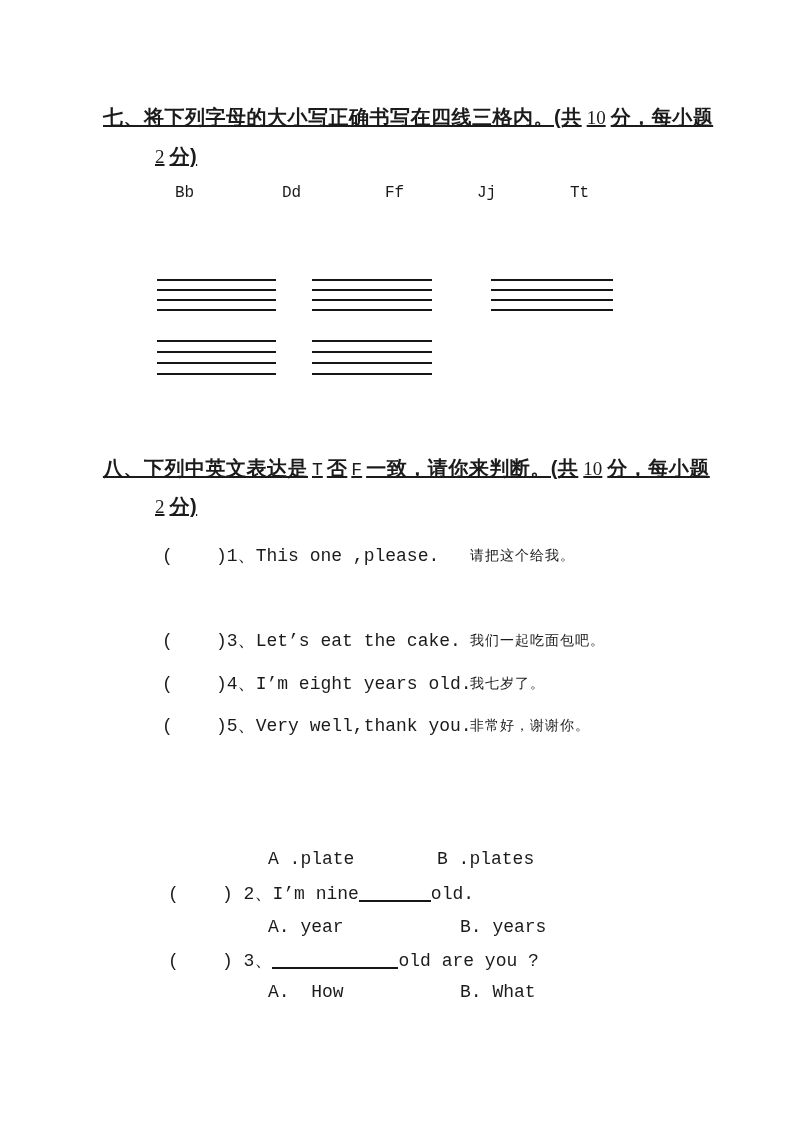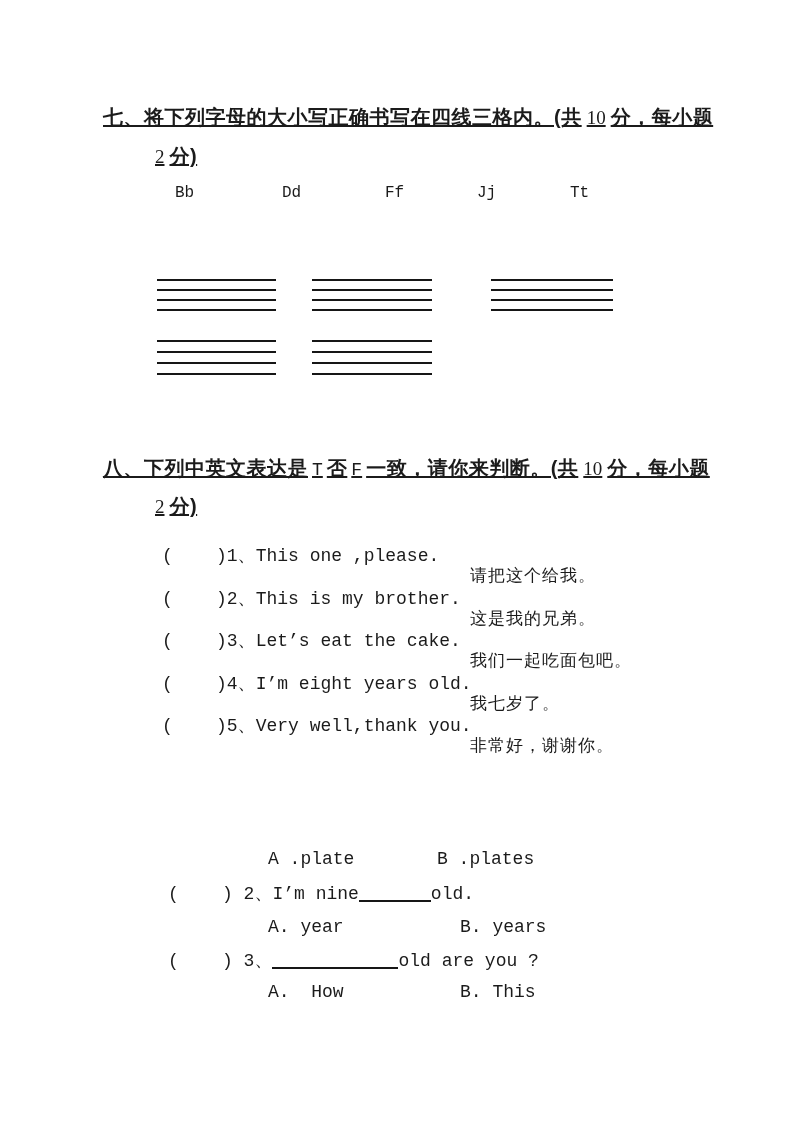--- a/index.html
+++ b/index.html
@@ -6,21 +6,21 @@
   #page{position:relative;width:793px;height:1122px;background:#ffffff;color:#1b1b1b;overflow:hidden;}
   .abs{position:absolute;}
   
   .ht{font-family:"Liberation Sans","DejaVu Sans",sans-serif;font-weight:700;font-size:20px;line-height:27px;white-space:nowrap;letter-spacing:0.5px;text-decoration:underline;}
   .ht .hn{font-family:"Liberation Serif","DejaVu Serif",serif;font-weight:400;font-size:19px;margin:0 5px;letter-spacing:0;}
   .ht .hl{font-family:"Liberation Mono","DejaVu Sans Mono",monospace;font-weight:400;font-size:18px;margin:0 4px;letter-spacing:0;}
   
   .mono{font-family:"Liberation Mono","DejaVu Sans Mono",monospace;font-size:18px;line-height:22px;white-space:pre;}
   .mono20{font-family:"Liberation Mono","DejaVu Sans Mono",monospace;font-size:16px;line-height:24px;white-space:pre;}
   
-  .zh{font-family:"Liberation Serif","DejaVu Serif",serif;font-size:17px;line-height:23px;white-space:nowrap;letter-spacing:1px;margin-top:20px;}
+  .zh{font-family:"Liberation Serif","DejaVu Serif",serif;font-size:14px;line-height:23px;white-space:nowrap;letter-spacing:1px;}
   .row{position:absolute;white-space:nowrap;}
   
   .fourline{position:absolute;}
   .fourline i{display:block;position:absolute;left:0;right:0;height:2px;background:#161616;}
   .sp10 i:nth-child(1){top:0}.sp10 i:nth-child(2){top:10px}.sp10 i:nth-child(3){top:20px}.sp10 i:nth-child(4){top:30px}
   .sp11 i:nth-child(1){top:0}.sp11 i:nth-child(2){top:11px}.sp11 i:nth-child(3){top:22px}.sp11 i:nth-child(4){top:33px}
   
   .blank{display:inline-block;height:15px;border-bottom:2px solid #161616;vertical-align:-3px;}
 </style>
 </head>
@@ -65,30 +65,29 @@
       <i></i>
       <i></i>
       <i></i>
       <i></i>
     </div>
 
   <div class="abs ht" style="left:103px;top:455px"><span>八、下列中英文表达是</span><span class="hl">T</span><span>否</span><span class="hl">F</span><span>一致，请你来判断。(共</span><span class="hn">10</span><span>分，每小题</span></div>
   <div class="abs ht" style="left:150px;top:493px"><span class="hn">2</span><span>分)</span></div>
 
   <div class="row" style="left:162px;top:545px"><span class="mono">(    )1、</span><span class="mono">This one ,please.</span><span class="zh abs" style="left:308px;top:-1px">请把这个给我。</span></div>
-  <div class="row" style="left:162px;top:588px"><span class="mono">(    )2、</span><span class="mono">This is my brother.</span><span class="zh abs" style="left:308px;top:-1px">这是我的兄弟。</span></div>
   <div class="row" style="left:162px;top:630px"><span class="mono">(    )3、</span><span class="mono">Let’s eat the cake.</span><span class="zh abs" style="left:308px;top:-1px">我们一起吃面包吧。</span></div>
   <div class="row" style="left:162px;top:673px"><span class="mono">(    )4、</span><span class="mono">I’m eight years old.</span><span class="zh abs" style="left:308px;top:-1px">我七岁了。</span></div>
   <div class="row" style="left:162px;top:715px"><span class="mono">(    )5、</span><span class="mono">Very well,thank you.</span><span class="zh abs" style="left:308px;top:-1px">非常好，谢谢你。</span></div>
 
 
   <span class="abs mono" style="left:268px;top:848px">A .plate</span>
   <span class="abs mono" style="left:437px;top:848px">B .plates</span>
 
   <div class="row" style="left:168px;top:883px"><span class="mono">(    ) 2、</span><span class="mono">I’m nine</span><span class="blank" style="width:72px"></span><span class="mono">old.</span></div>
   <span class="abs mono" style="left:268px;top:916px">A. year</span>
   <span class="abs mono" style="left:460px;top:916px">B. years</span>
 
   <div class="row" style="left:168px;top:950px"><span class="mono">(    ) 3、</span><span class="mono"></span><span class="blank" style="width:126px"></span><span class="mono">old are you ?</span></div>
   <span class="abs mono" style="left:268px;top:981px">A.  How</span>
-  <span class="abs mono" style="left:460px;top:981px">B. This</span>
+  <span class="abs mono" style="left:460px;top:981px">B. What</span>
 
 </div>
 
 </body></html>

